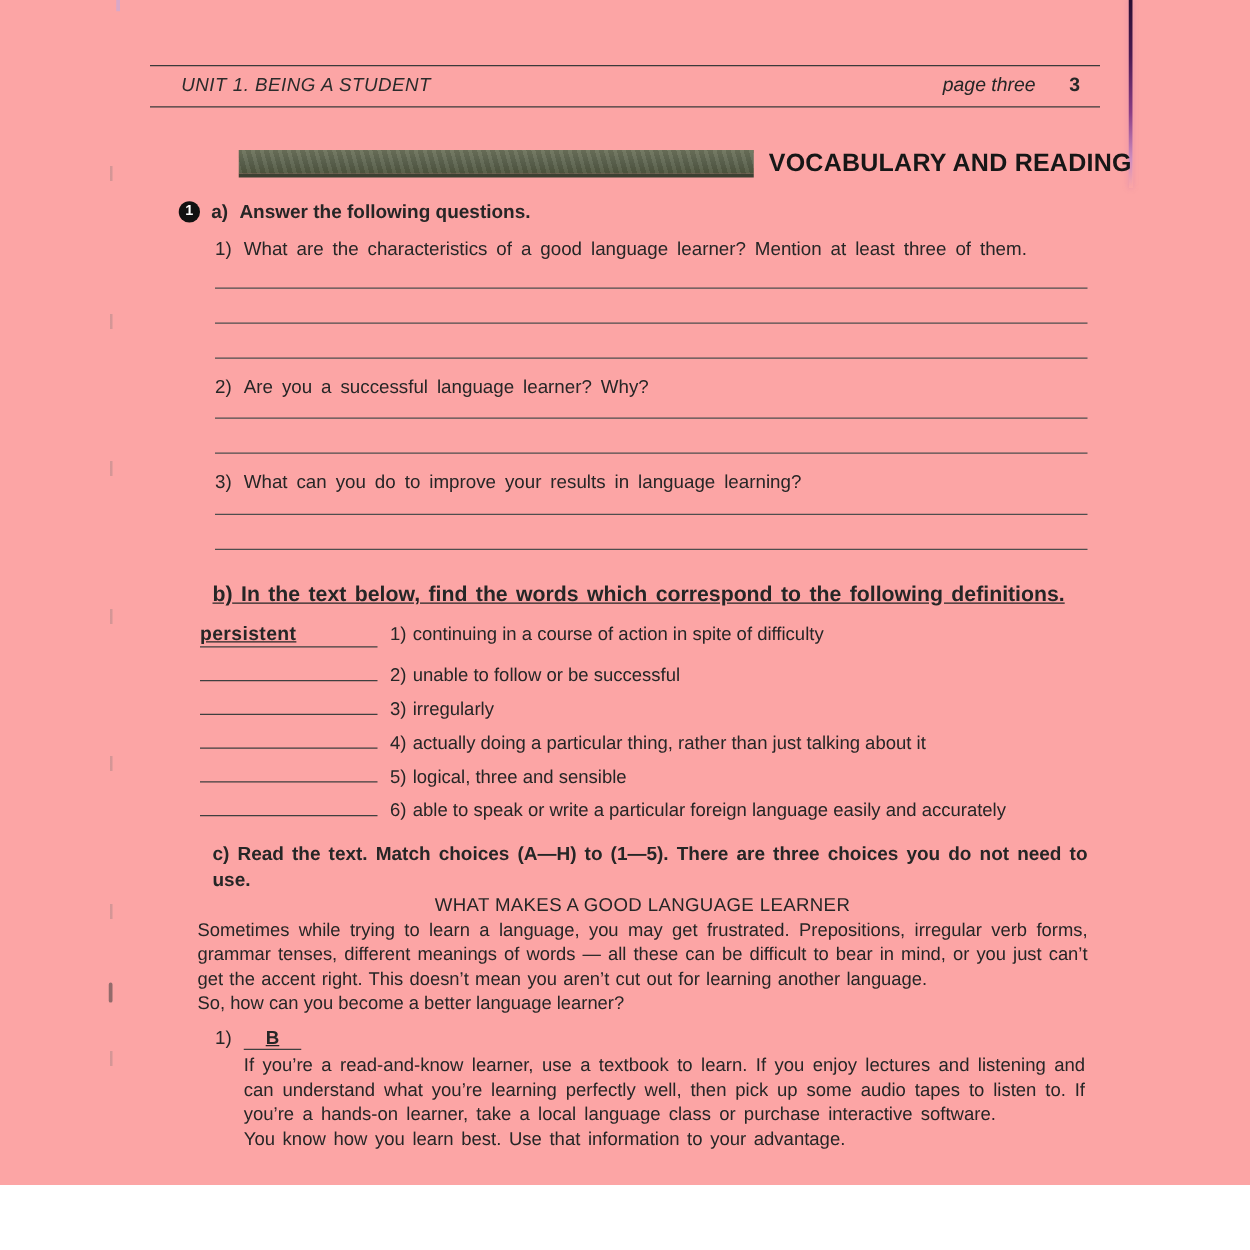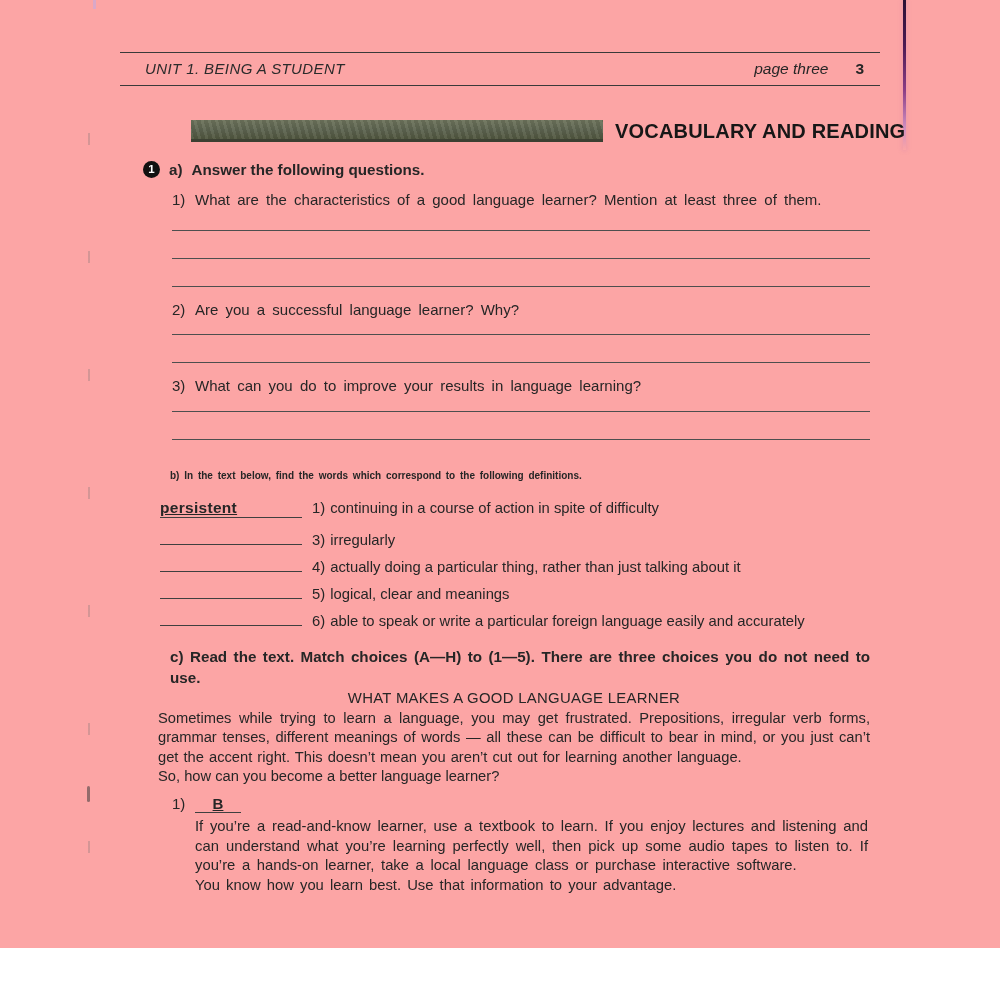--- a/index.html
+++ b/index.html
@@ -58,22 +58,22 @@
     font-size:11.5px; font-weight:bold; display:flex; align-items:center;
     justify-content:center; flex:0 0 17px; }
   .bold { font-weight:bold; }
   .question { display:grid; grid-template-columns:23px 1fr; margin:11px 0 0 29px;
     font-size:15px; line-height:22px; }
   .qtext { text-align:justify; word-spacing:3px; }
   .alines { margin:4px 0 0 29px; }
   .aline { height:27px; border-bottom:1.6px solid #4e4e4e; }
   .aline.s15 { height:15px; } .aline.s9 { height:9px; } .aline.s10 { height:10px; }
   .q2 { margin-top:12px; } .q3 { margin-top:12px; }
-  .pb-head { margin:26px 0 0 27px; font-weight:bold; font-size:10px;
-    line-height:20px; word-spacing:2px; }
+  .pb-head { margin:26px 0 0 27px; font-weight:bold; font-size:17px;
+    line-height:20px; word-spacing:2px;text-decoration:underline; }
   .bitems { margin-top:13px; }
   .bitem { display:flex; align-items:baseline; margin:0 0 9px 17px; height:18px; }
   .bblank { display:inline-block; width:142px; border-bottom:1.6px solid #3f3f3f;
     text-align:left; height:18px; flex:0 0 142px; }
   .bfill { font-weight:bold; font-size:15.5px; letter-spacing:.3px;
     text-decoration:underline; }
   .bdef { margin-left:10px; font-size:14.8px; }
   .bnum { margin-right:5px; }
   .pc-head { margin:22px 0 0 27px; font-weight:bold; font-size:15.2px;
     line-height:20.5px; text-align:justify; word-spacing:2px; }
@@ -159,29 +159,33 @@
       <span>In the text below, find the words which correspond to the following definitions.</span>
     </div>
 
     <div class="bitems">
       <div class="bitem">
         <span class="bblank"><span class="bfill">persistent</span></span>
         <span class="bdef"><span class="bnum">1)</span><span>continuing in a course of action in spite of difficulty</span></span>
       </div>
       <div class="bitem">
         <span class="bblank"><span class="bfill"></span></span>
+        <span class="bdef"><span class="bnum">2)</span><span>unable to follow or be successful</span></span>
+      </div>
+      <div class="bitem">
+        <span class="bblank"><span class="bfill"></span></span>
         <span class="bdef"><span class="bnum">3)</span><span>irregularly</span></span>
       </div>
       <div class="bitem">
         <span class="bblank"><span class="bfill"></span></span>
         <span class="bdef"><span class="bnum">4)</span><span>actually doing a particular thing, rather than just talking about it</span></span>
       </div>
       <div class="bitem">
         <span class="bblank"><span class="bfill"></span></span>
-        <span class="bdef"><span class="bnum">5)</span><span>logical, clear and meanings</span></span>
+        <span class="bdef"><span class="bnum">5)</span><span>logical, three and sensible</span></span>
       </div>
       <div class="bitem">
         <span class="bblank"><span class="bfill"></span></span>
         <span class="bdef"><span class="bnum">6)</span><span>able to speak or write a particular foreign language easily and accurately</span></span>
       </div>
     </div>
 
     <div class="pc-head">
       <span>c)</span>
       <span>Read the text. Match choices (A—H) to (1—5). There are three choices you do not need to use.</span>

